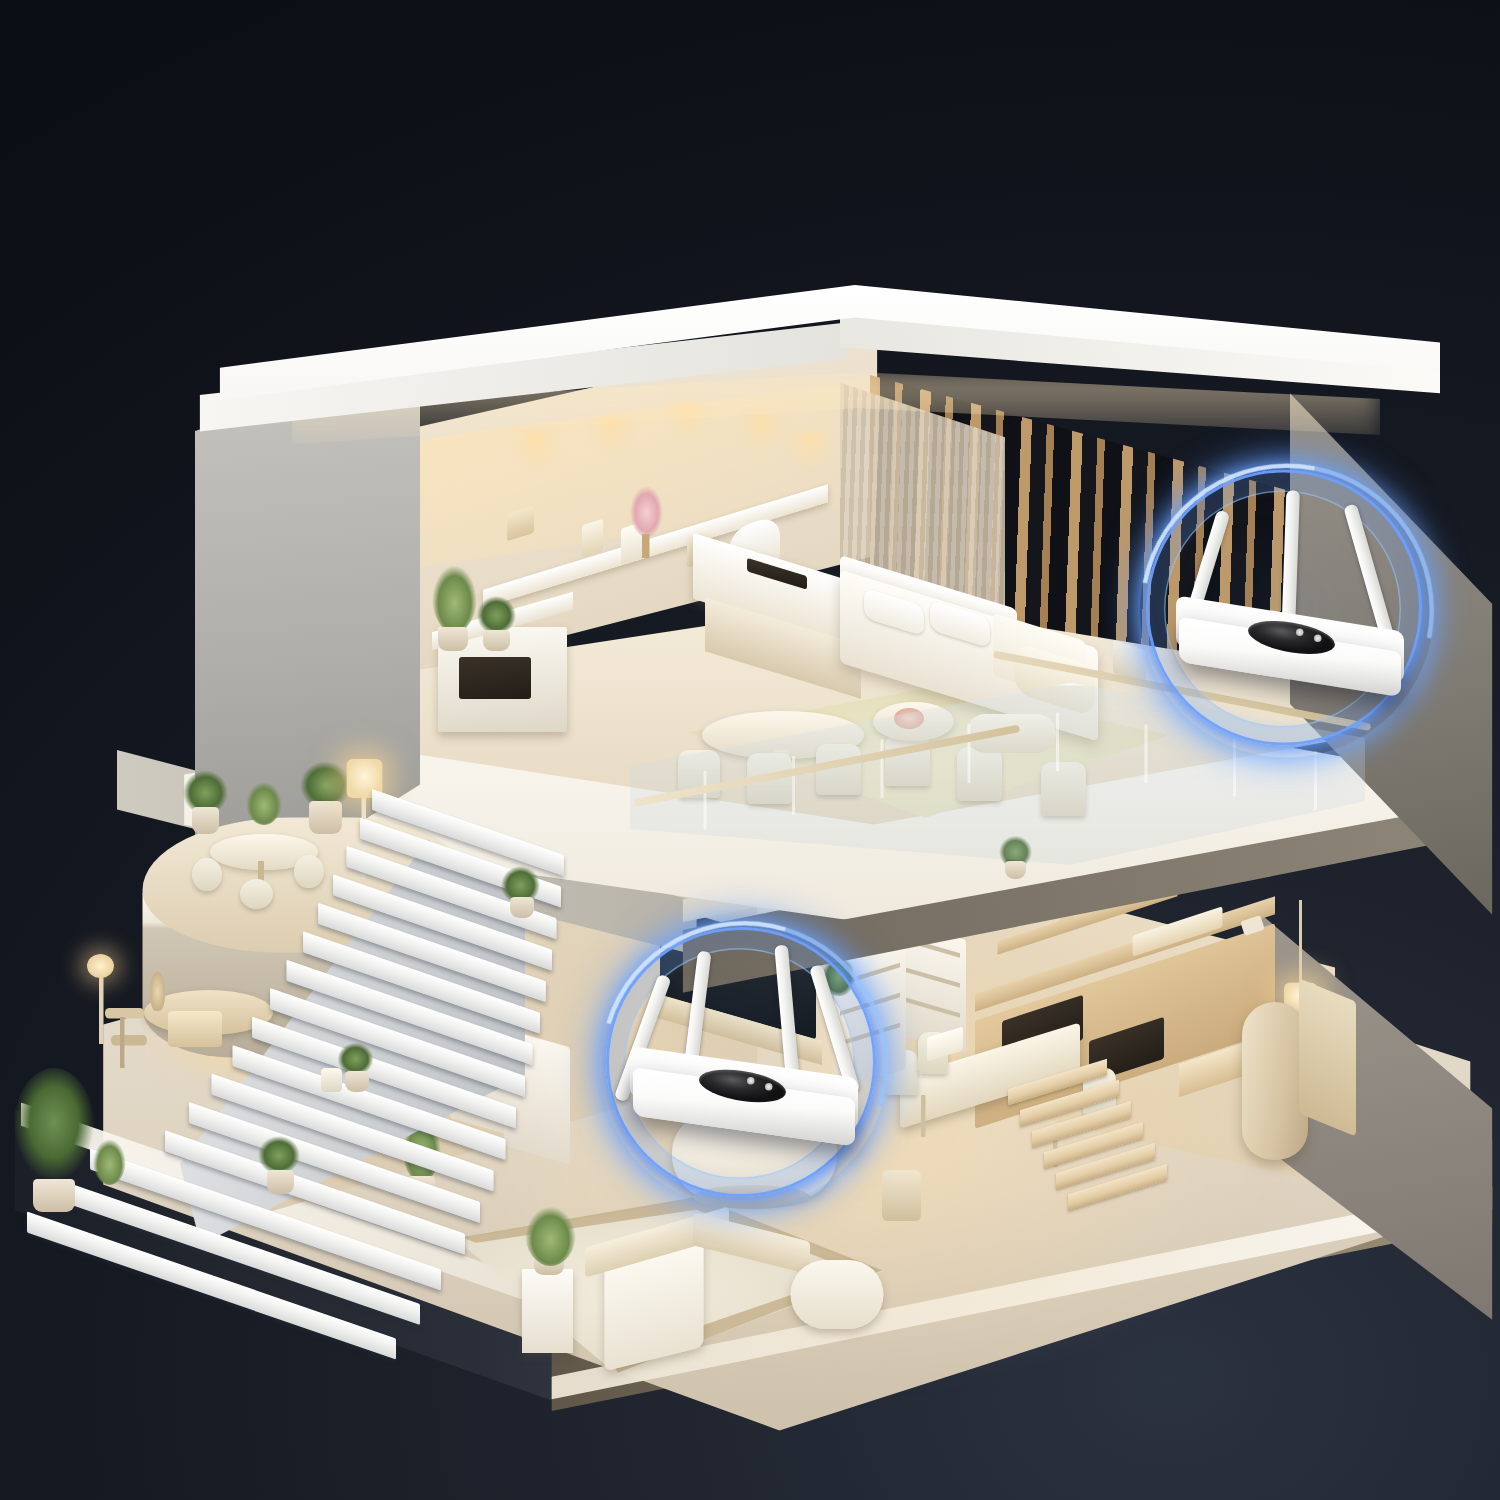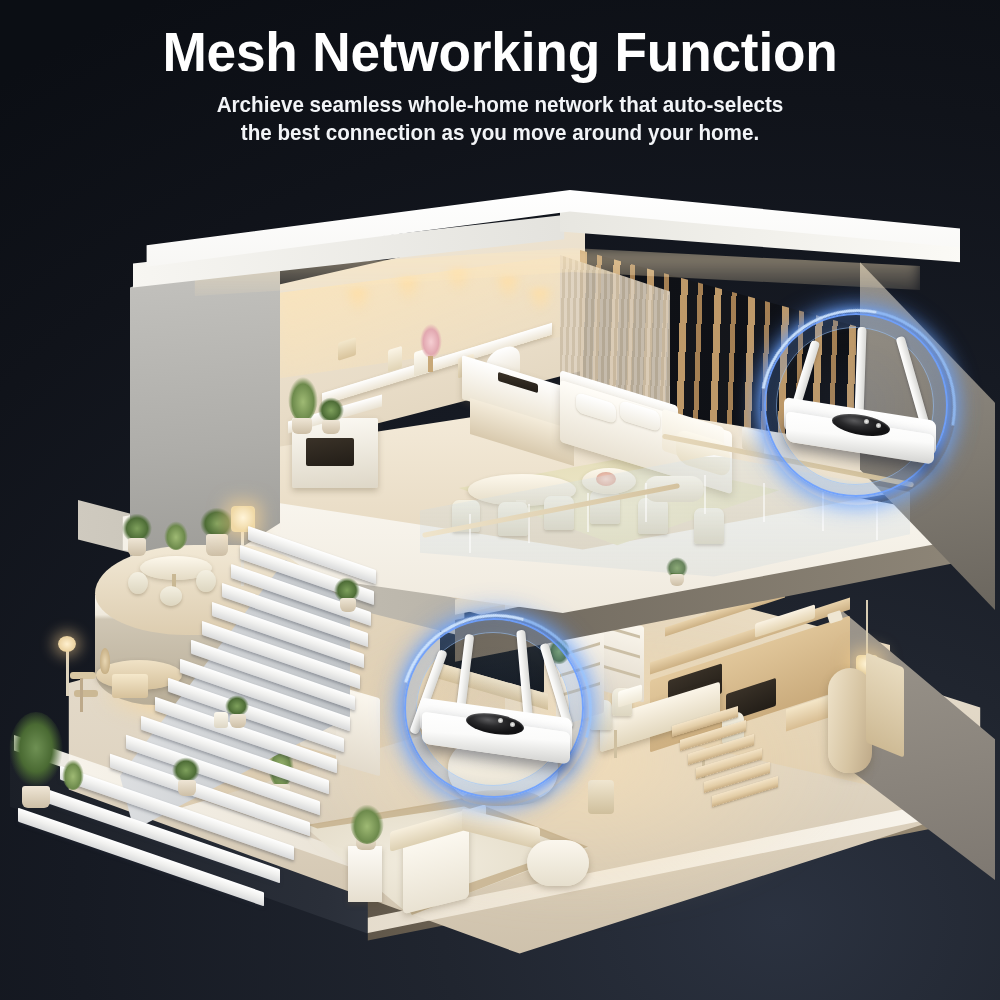--- a/index.html
+++ b/index.html
@@ -365,27 +365,20 @@
     border-right-color: rgba(150,195,255,.8);
     filter: blur(.4px);
     box-shadow: 0 0 16px 4px rgba(120,175,255,.55);
   }
 </style>
 </head>
 <body>
 
 <div id="stage">
 
-  <div id="header">
-    <h1 id="title">Mesh Networking Function</h1>
-    <div id="subtitle">
-      <div>Archieve seamless whole-home network that auto-selects</div>
-      <div>the best connection as you move around your home.</div>
-    </div>
-  </div>
 
   <div id="scene">
 
     <div class="abs" id="slab-edge-l"></div>
     <div class="abs" id="slab-edge-r"></div>
     <div class="abs" id="slab-top"></div>
     <div class="abs" id="slab-rim-l"></div>
     <div class="abs" id="slab-rim-r"></div>
 
     <div class="abs" id="lower-back-wall-l"></div>

